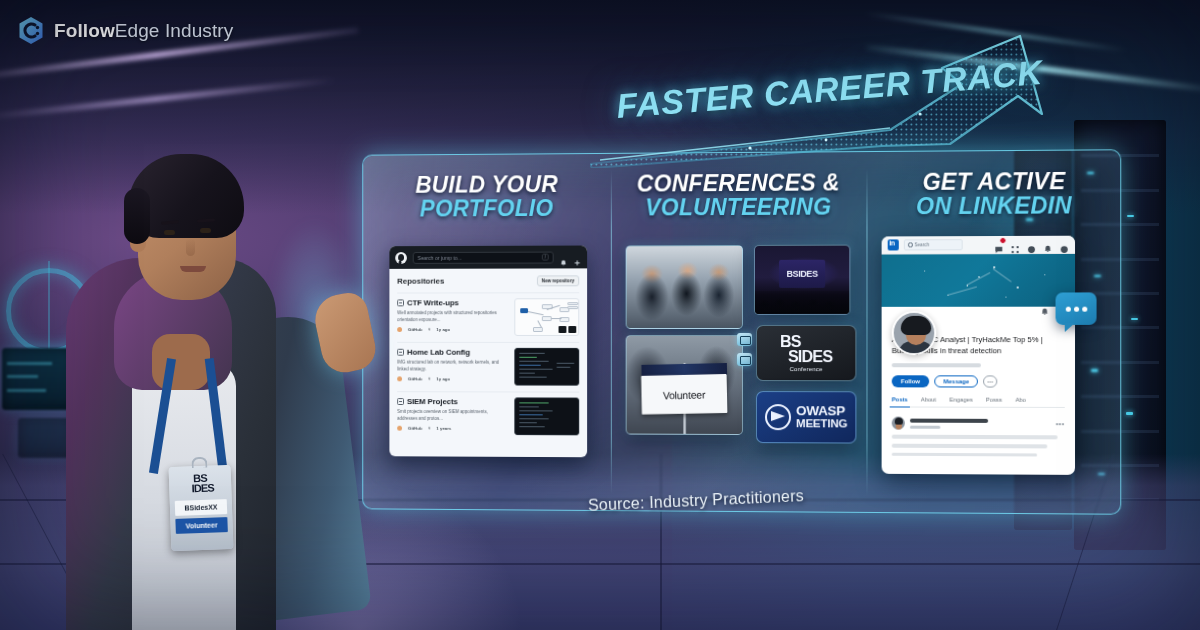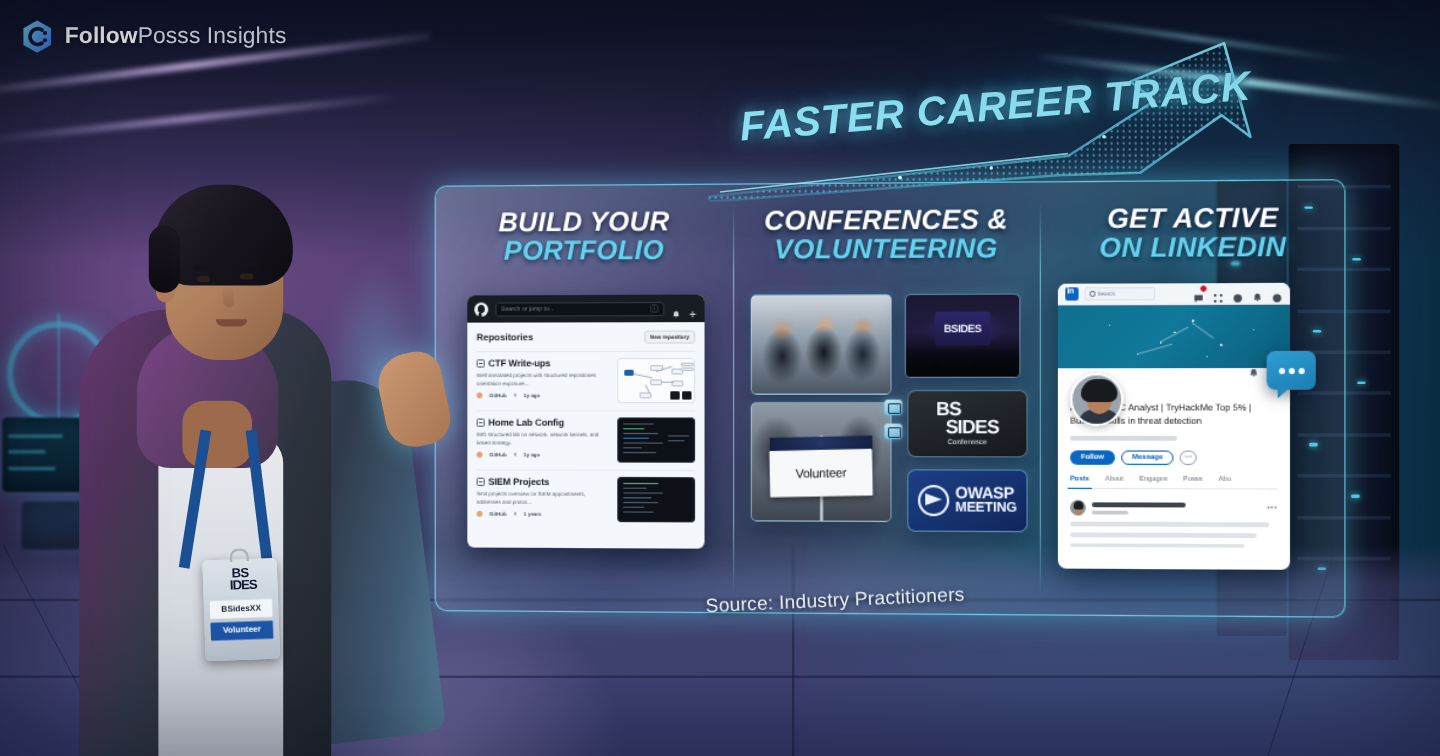--- a/index.html
+++ b/index.html
@@ -432,21 +432,21 @@
             <stop offset="0" stop-color="#7ad9f2"></stop>
               <stop offset="1" stop-color="#3a6fd8"></stop>
           </linearGradient>
         </defs>
         <path d="M13 1 L24.5 7.5 L24.5 21.5 L13 28 L1.5 21.5 L1.5 7.5 Z" fill="url(#lg)"></path>
         <path d="M17 9 a6.5 6.5 0 1 0 0 11" fill="none" stroke="#0f1830" stroke-width="3.2" stroke-linecap="round"></path>
         <circle cx="19.5" cy="11.5" r="1.7" fill="#0f1830"></circle>
         <circle cx="19.5" cy="17.5" r="1.7" fill="#0f1830"></circle>
       </svg>
     </span>
-    <span class="logo-text"><b>Follow</b><span>Posss Insights</span></span>
+    <span class="logo-text"><b>Follow</b><span>Edge Industry</span></span>
   </div>
 
   <div class="arrow-wrap">
     <svg viewBox="0 0 480 150" width="480" height="150">
       <defs>
         <linearGradient id="ar" x1="0" y1="1" x2="1" y2="0">
           <stop offset="0" stop-color="#3fbfe0" stop-opacity=".25"></stop>
           <stop offset="1" stop-color="#8ff0ff" stop-opacity="1"></stop>
         </linearGradient>
         <pattern id="dots" width="5" height="5" patternUnits="userSpaceOnUse">

